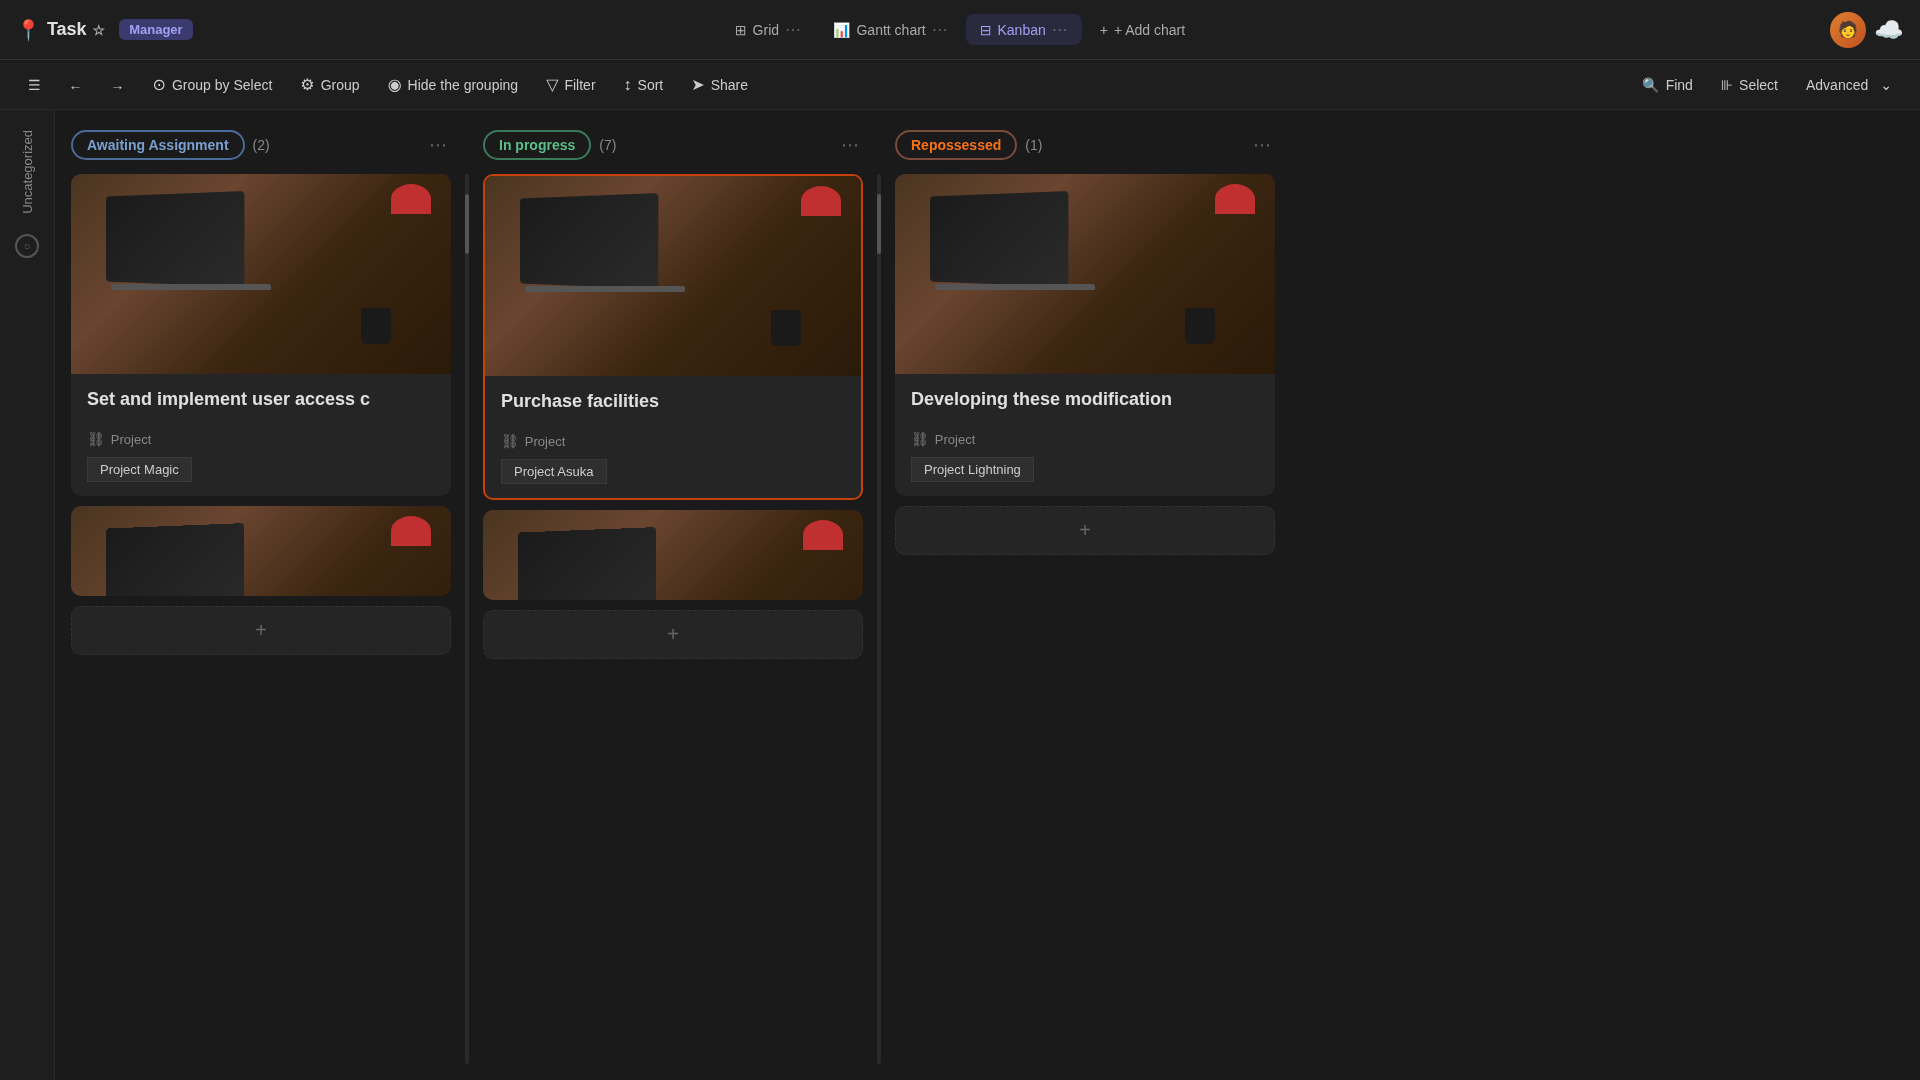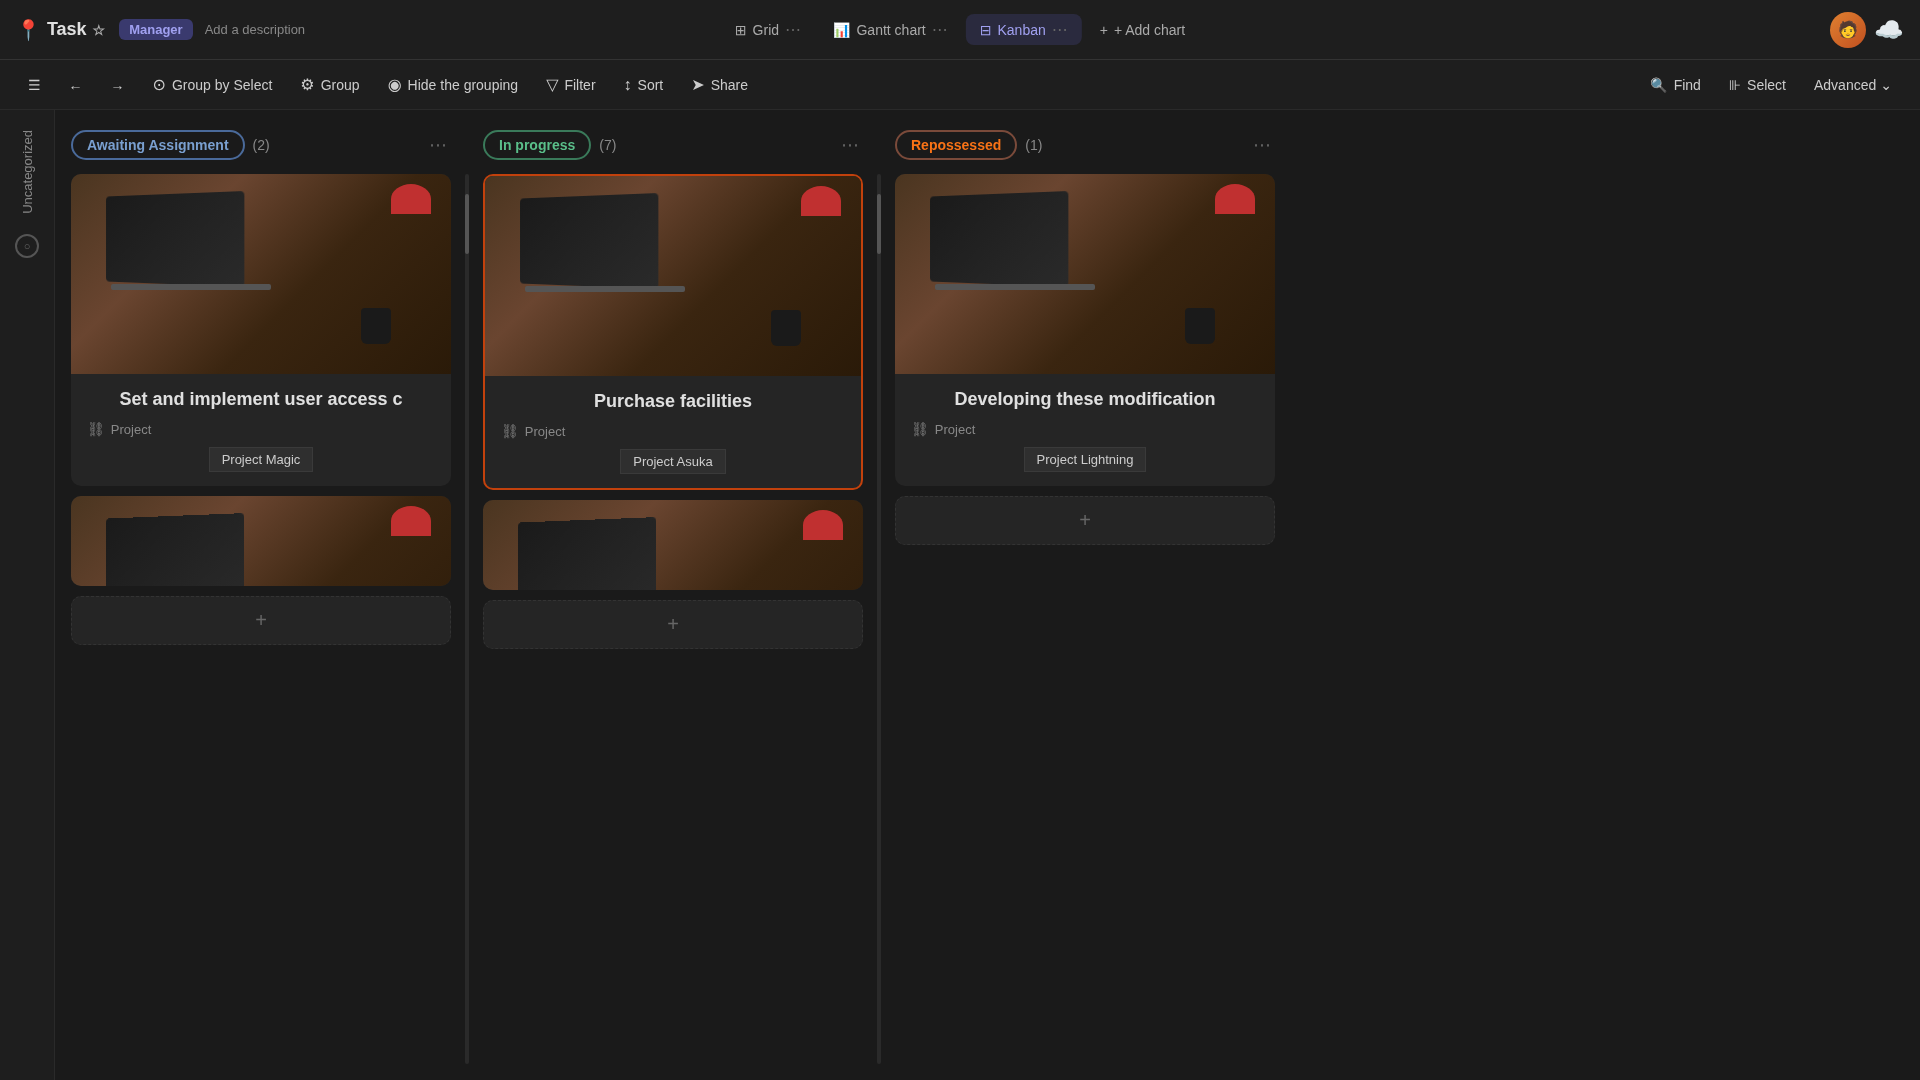--- a/index.html
+++ b/index.html
@@ -133,21 +133,21 @@
       gap: 6px;
       padding: 5px 12px;
       border-radius: 6px;
       font-size: 14px;
       color: #ccc;
       cursor: pointer;
     }
     .advanced-btn {
       display: flex;
       align-items: flex-start;
-      gap: 4px;
+      gap: 12px;
       padding: 5px 12px;
       border-radius: 6px;
       font-size: 14px;
       color: #ccc;
       cursor: pointer;
     }
 
     
     .main-layout {
       display: flex;
@@ -174,21 +174,20 @@
     }
 
     
     .kanban-board {
       display: flex;
       flex: 1;
       padding: 16px;
       gap: 12px;
       overflow-x: auto;
       background: #1a1a1a;
-      text-align: center;
     }
 
     
     .kanban-column {
       width: 380px;
       min-width: 380px;
       display: flex;
       flex-direction: column;
       gap: 10px;
     }
@@ -276,21 +275,21 @@
       border-radius: 50% 50% 0 0;
     }
 
     .card-content {
       padding: 14px 16px;
     }
     .card-title {
       font-size: 18px;
       font-weight: 600;
       color: #e0e0e0;
-      margin-bottom: 10px;
+      margin-bottom: 20px;
       line-height: 1.3;
     }
     .card-project-row {
       display: flex;
       align-items: center;
       gap: 6px;
       color: #888;
       font-size: 13px;
       margin-bottom: 10px;
     }
@@ -368,21 +367,20 @@
 </head>
 <body>
 
 <div class="top-bar">
   <div class="app-title">
     <span class="pin-icon">📍</span>
     <span>Task</span>
     <span class="star-icon">☆</span>
     <span class="manager-badge">Manager</span>
   </div>
-  <span class="add-desc">Add a description</span>
 
   <div class="view-tabs">
     <div class="view-tab">
       <span>⊞</span>
       <span>Grid</span>
       <span class="dots">⋯</span>
     </div>
     <div class="view-tab">
       <span>📊</span>
       <span>Gantt chart</span>

